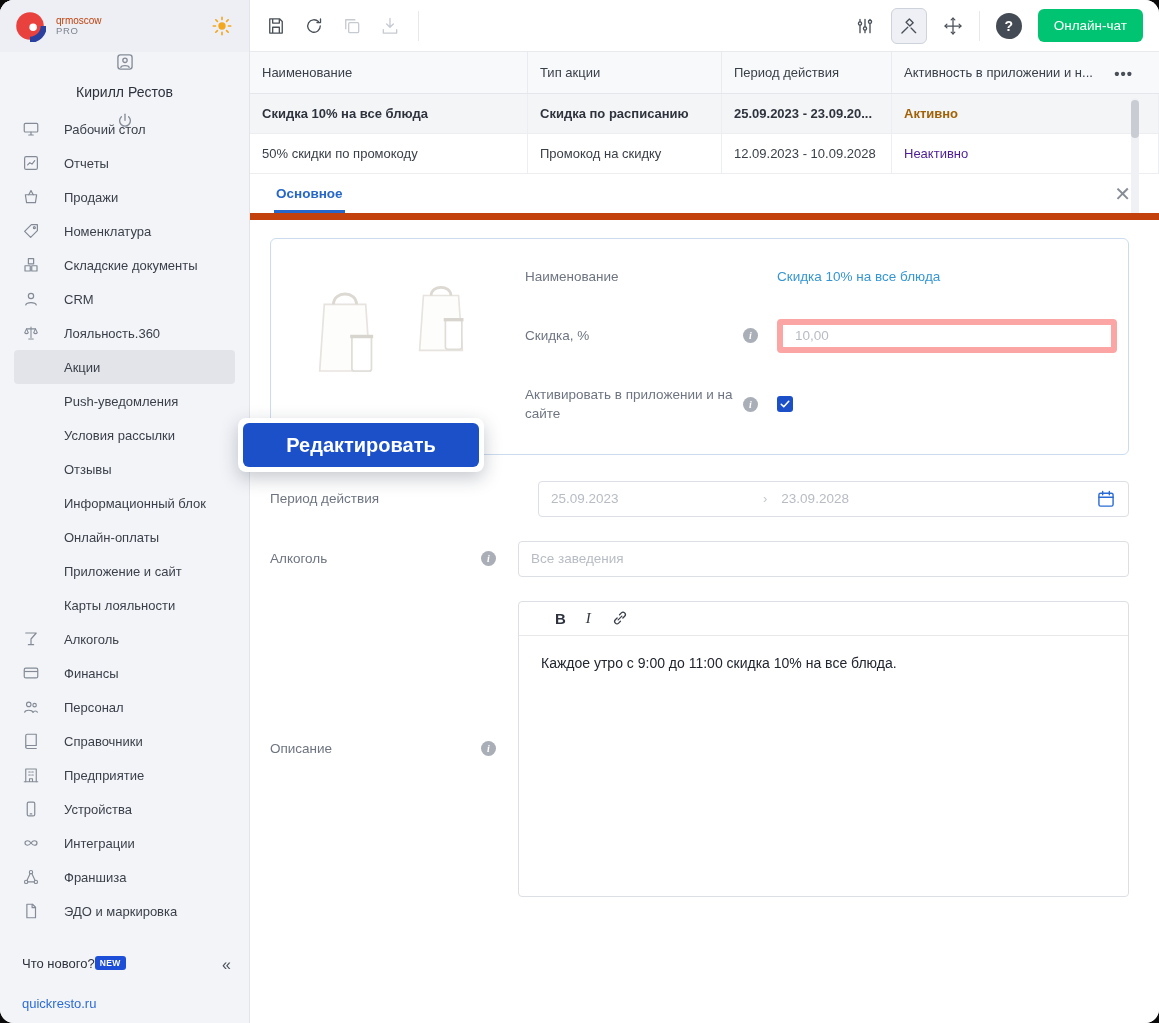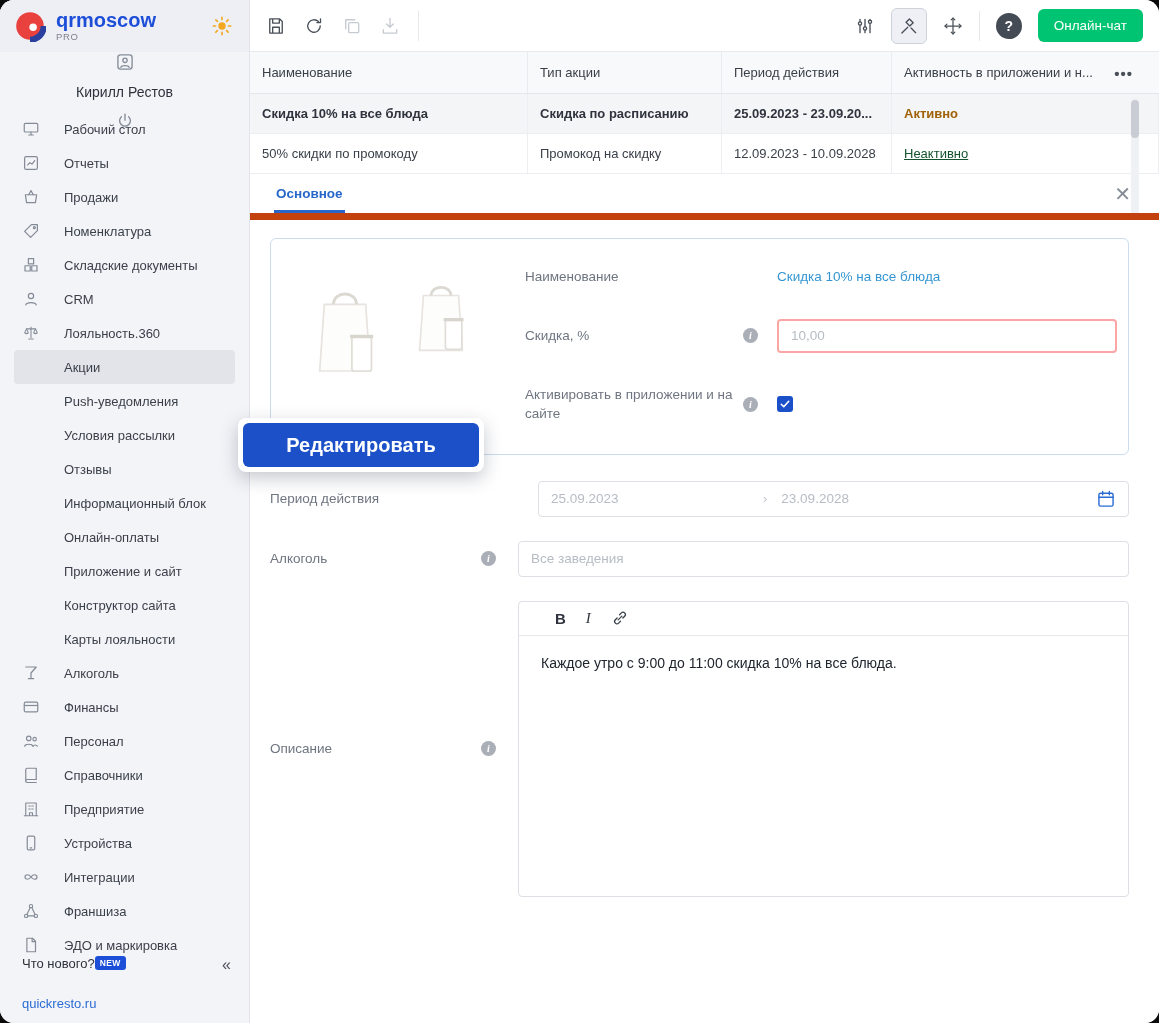--- a/index.html
+++ b/index.html
@@ -7,21 +7,21 @@
   .window{
     width:1159px;height:1023px;border-radius:14px;overflow:hidden;
     display:flex;background:#fff;position:relative;
     font-family:"Liberation Sans", sans-serif;
   }
   
   .sidebar{width:250px;min-width:250px;background:#f3f4f8;border-right:1px solid #e2e4ea;display:flex;flex-direction:column;position:relative;}
   .sb-header{height:52px;min-height:52px;background:#edeff5;display:flex;align-items:center;gap:10px;padding:0 16px 0 14px;}
   .logo{width:32px;height:32px;}
   .brand{line-height:1.15;}
-  .brand .nm{font-size:20px;font-weight:bold;color:#1d4ed8;}
+  .brand .nm{font-size:10px;font-weight:normal;color:#c2410c;}
   .brand .pro{font-size:9.5px;color:#7d838d;letter-spacing:.6px;}
   .sun{margin-left:auto;width:22px;height:22px;color:#f2a71e;}
   .sb-user{height:50px;min-height:50px;display:flex;align-items:center;gap:12px;padding:0 16px;flex-direction:column;}
   .sb-user .uic{width:20px;height:20px;color:#858c97;}
   .sb-user .nm{font-size:14px;color:#2d323c;flex:1;}
   .pwr{width:18px;height:18px;color:#858c97;}
   .menu{flex:1;padding-top:10px;overflow:hidden;}
   .mi{height:34px;display:flex;align-items:center;gap:24px;padding:0 10px 0 22px;font-size:13px;color:#3a3f49;cursor:pointer;white-space:nowrap;}
   .mi .ic{width:18px;height:18px;display:flex;color:#848b96;flex:0 0 18px;}
   .mi.sub{padding-left:64px;}
@@ -47,38 +47,38 @@
   .th{padding:0 12px;display:flex;align-items:center;border-right:1px solid #e9ebef;overflow:hidden;white-space:nowrap;cursor:pointer;}
   .c1{width:278px;min-width:278px;}
   .c2{width:194px;min-width:194px;}
   .c3{width:170px;min-width:170px;}
   .c4{flex:1;border-right:none;}
   .more-dots{position:absolute;right:26px;top:0;height:42px;display:flex;align-items:center;color:#4a5058;font-size:15px;letter-spacing:1px;font-weight:bold;cursor:pointer;}
   .trow{display:flex;height:40px;align-items:stretch;font-size:13px;color:#3a4049;border-bottom:1px solid #edeef2;background:#fff;cursor:pointer;}
   .trow.sel{background:#f4f5f7;font-weight:bold;color:#2e333d;}
   .td{padding:0 12px;display:flex;align-items:center;border-right:1px solid #eceef1;white-space:nowrap;overflow:hidden;}
   .st-on{color:#a16207;font-weight:bold;}
-  .st-off{color:#14532d;text-decoration:underline;}
+  .st-off{color:#4c1d95;}
   .tbl-scroll{position:absolute;top:46px;right:20px;width:8px;height:122px;background:#f0f1f4;border-radius:4px;}
   .tbl-thumb{position:absolute;top:2px;left:0;width:8px;height:38px;background:#c9ccd3;border-radius:4px;cursor:pointer;}
   
   .panel{flex:1;position:relative;overflow:hidden;}
   .tabs{height:46px;border-bottom:7px solid #c2410c;display:flex;align-items:stretch;padding:0 28px 0 24px;justify-content:space-between;}
   .tab{color:#2667c9;font-size:13.5px;font-weight:bold;display:flex;align-items:center;border-bottom:3px solid #2667c9;padding:3px 2px 0;cursor:pointer;}
   .close{margin-left:auto;align-self:center;color:#878d96;font-size:20px;cursor:pointer;line-height:1;}
   .card{margin:18px 30px 0 20px;border:1px solid #ccdcee;border-radius:6px;padding:28px 28px 30px;display:flex;gap:40px;}
   .imgs{display:flex;gap:6px;align-items:flex-start;}
   .pimg{background:#fff;display:flex;align-items:center;justify-content:center;}
   .img1{width:92px;height:116px;}
   .img2{width:88px;height:90px;}
   .fields{flex:1;display:grid;grid-template-columns:218px 34px 1fr;row-gap:32px;align-items:center;}
   .flabel{font-size:13.5px;color:#6e7580;line-height:1.45;}
   .fvalue-link{color:#3596d3;font-size:13.5px;cursor:pointer;}
   .info{width:15px;height:15px;min-width:15px;border-radius:50%;background:#a9aeb7;color:#fff;font-size:10px;font-style:italic;font-weight:bold;display:flex;align-items:center;justify-content:center;font-family:"Liberation Serif",serif;cursor:pointer;}
-  .inp{height:34px;border:2px solid #fca5a5;border-radius:4px;font-size:13.5px;padding:0 12px;color:#2e333d;width:340px;font-family:inherit;}
+  .inp{height:34px;border:6px solid #fca5a5;border-radius:4px;font-size:13.5px;padding:0 12px;color:#2e333d;width:340px;font-family:inherit;}
   input::placeholder{color:#b7bcc4;}
   .checkbox{width:16px;height:16px;background:#1b50c8;border-radius:3px;display:flex;align-items:center;justify-content:center;cursor:pointer;}
   .edit-pop{position:absolute;left:238px;top:418px;width:246px;height:54px;background:#fff;border-radius:8px;box-shadow:0 6px 18px rgba(25,35,60,.25);padding:5px;z-index:6;}
   .edit-btn{width:100%;height:100%;background:#1b50c8;border:none;border-radius:6px;color:#fff;font-size:20px;font-weight:bold;cursor:pointer;font-family:inherit;}
   .form{margin:26px 30px 0 20px;}
   .frow{display:flex;align-items:center;margin-bottom:24px;}
   .flab{width:248px;min-width:248px;display:flex;align-items:center;justify-content:space-between;padding-right:22px;font-size:13.5px;color:#6e7580;}
   .fctl{flex:1;min-width:0;}
   .period-box{height:36px;border:1px solid #dcdfe4;border-radius:4px;display:flex;align-items:center;padding:0 12px;font-size:13.5px;color:#b7bcc4;cursor:text;margin-left:20px;}
   .p-start{width:212px;}
@@ -215,23 +215,20 @@
         <span>Отзывы</span>
       </div>
       <div class="mi sub">
         <span>Информационный блок</span>
       </div>
       <div class="mi sub">
         <span>Онлайн-оплаты</span>
       </div>
       <div class="mi sub">
         <span>Приложение и сайт</span>
-      </div>
-      <div class="mi sub">
-        <span>Конструктор сайта</span>
       </div>
       <div class="mi sub">
         <span>Карты лояльности</span>
       </div>
 
       <div class="mi">
         <span class="ic">
             <svg viewBox="0 0 24 24" stroke="currentColor" fill="none" stroke-width="1.6" stroke-linecap="round" stroke-linejoin="round">
               <path d="M5 4h14l-7 8v7"></path>
               <path d="M8.5 19.5h7"></path>

